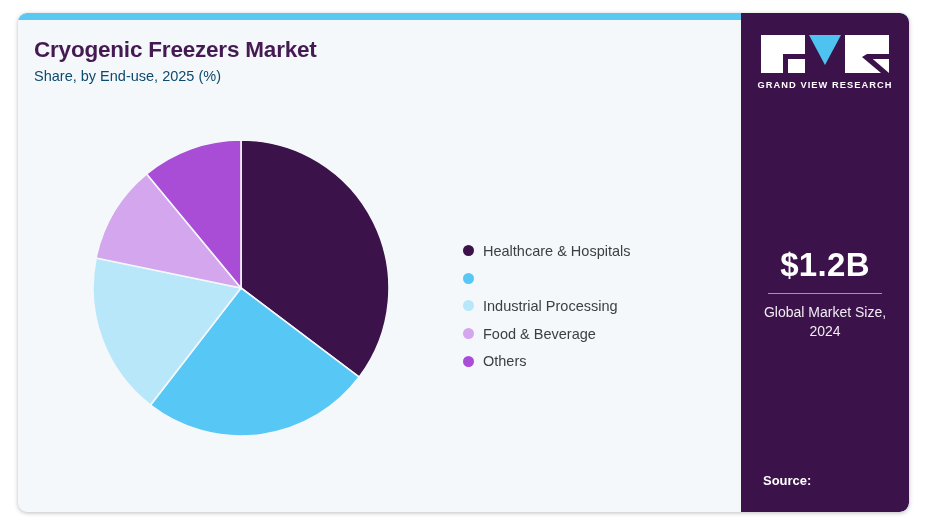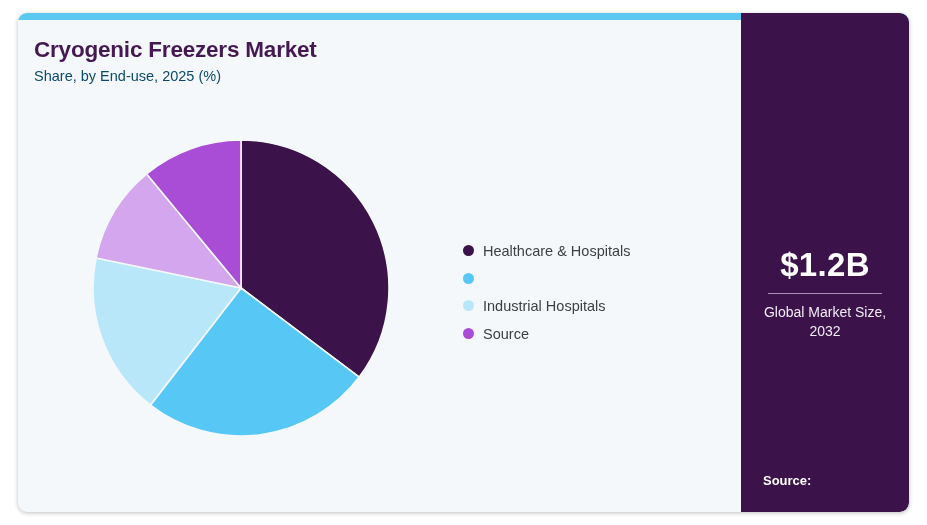--- a/index.html
+++ b/index.html
@@ -221,37 +221,57 @@
       <div class="legend">
         <div class="legend-item">
           <span class="legend-dot" style="background: rgb(59, 18, 73);"></span>
           <span class="legend-label">Healthcare &amp; Hospitals</span>
         </div>
         <div class="legend-item">
           <span class="legend-dot" style="background: rgb(87, 199, 245);"></span>
         </div>
         <div class="legend-item">
           <span class="legend-dot" style="background: rgb(185, 231, 250);"></span>
-          <span class="legend-label">Industrial Hospitals</span>
+          <span class="legend-label">Industrial Processing</span>
+        </div>
+        <div class="legend-item">
+          <span class="legend-dot" style="background: rgb(211, 166, 238);"></span>
+          <span class="legend-label">Food &amp; Beverage</span>
         </div>
         <div class="legend-item">
           <span class="legend-dot" style="background: rgb(169, 76, 214);"></span>
-          <span class="legend-label">Source</span>
+          <span class="legend-label">Others</span>
         </div>
       </div>
 
     </div>
 
     <div class="right-pane">
 
+      <div class="logo">
+        <svg class="logo-mark" width="128" height="38" viewBox="0 0 128 38">
+
+          <path d="M0 0 H44 V38 H0 Z" fill="#ffffff"></path>
+          <path d="M22 19 H44 V24 H22 Z" fill="#3b1249"></path>
+          <path d="M22 19 H27 V38 H22 Z" fill="#3b1249"></path>
+          <path d="M8 0 H44 V3 H8 Z" fill="#3b1249" opacity="0"></path>
+
+          <path d="M48 0 H80 L64 30 Z" fill="#4fc3f0"></path>
+
+          <path d="M84 0 H128 V38 H84 Z" fill="#ffffff"></path>
+          <path d="M106 19 H128 V24 H106 Z" fill="#3b1249"></path>
+          <path d="M106 19 L128 38 H120 L101 22 Z" fill="#3b1249"></path>
+        </svg>
+        <div class="logo-text">GRAND VIEW RESEARCH</div>
+      </div>
 
       <div class="stat">
         <div class="stat-value">$1.2B</div>
         <div class="stat-rule"></div>
-        <div class="stat-label">Global Market Size, 2032</div>
+        <div class="stat-label">Global Market Size, 2024</div>
       </div>
 
       <div class="source">
         <div class="source-title">Source:</div>
       </div>
 
     </div>
 
   </div>
 </div>

